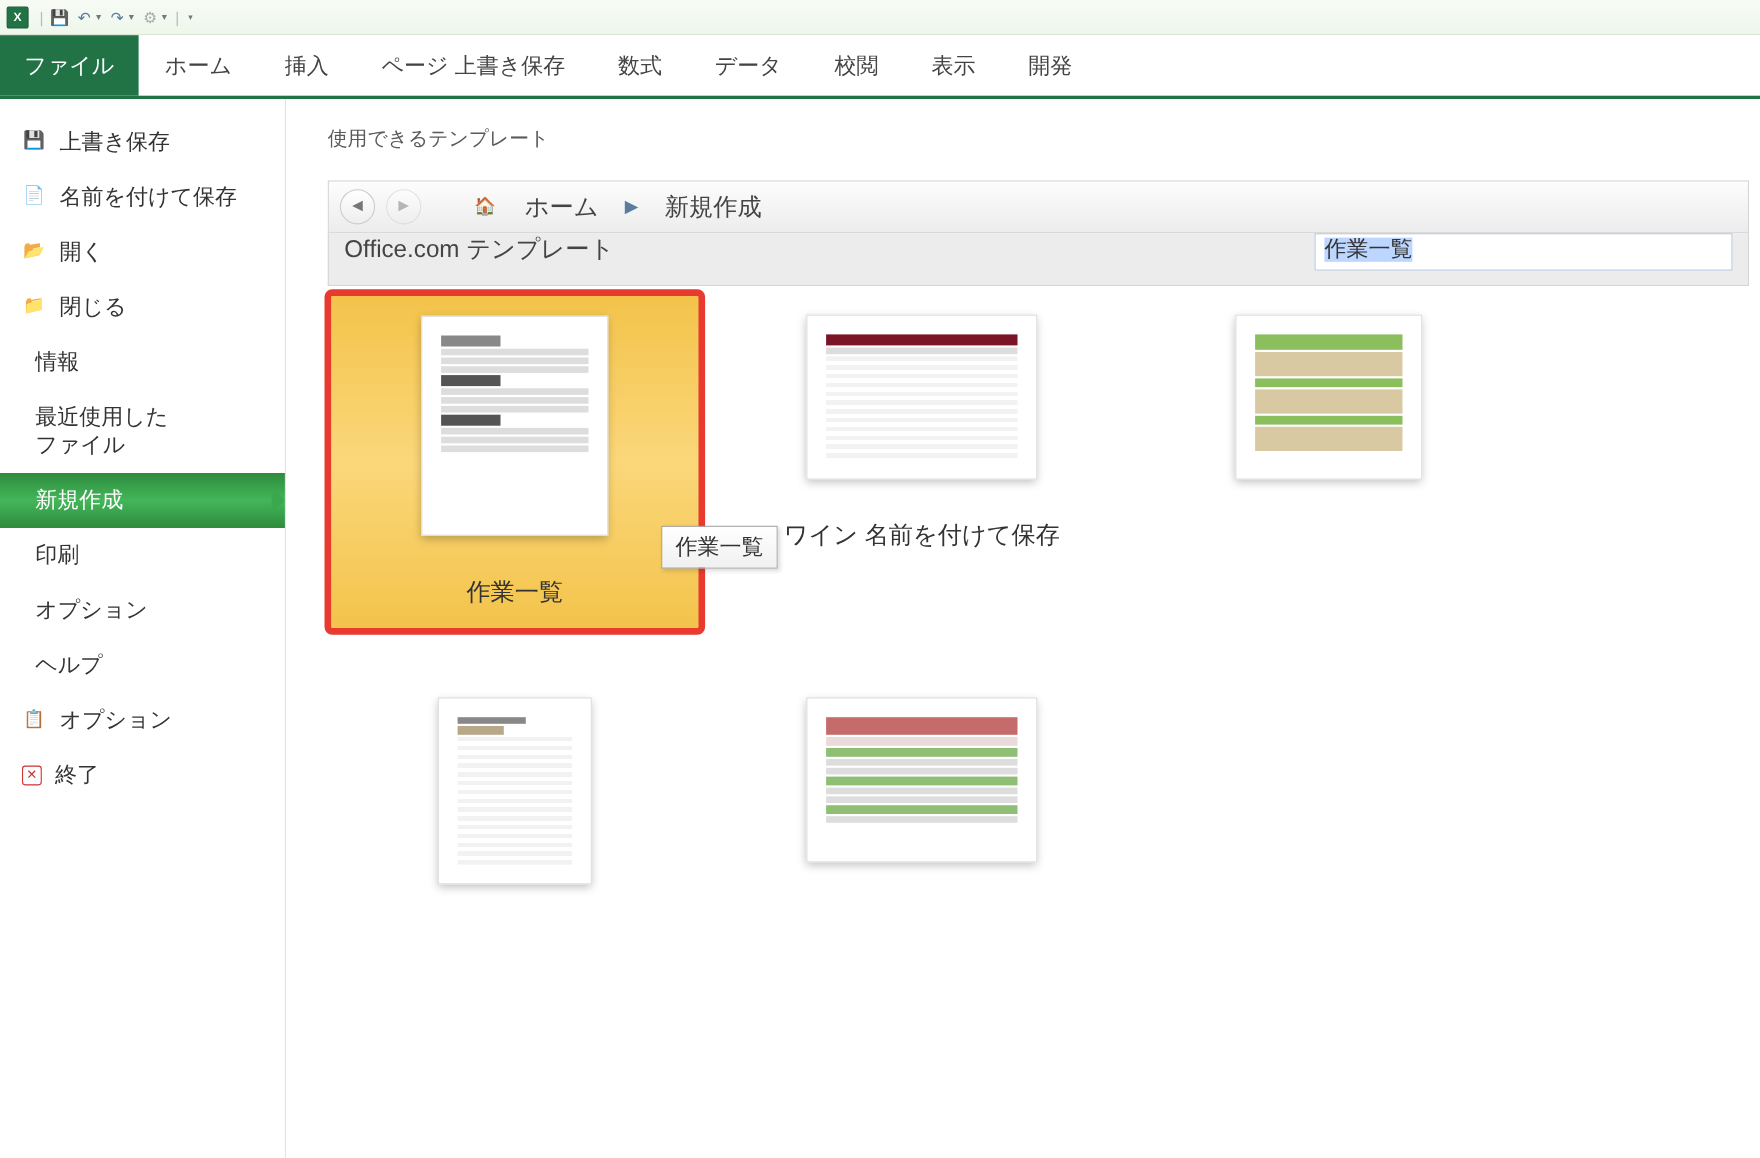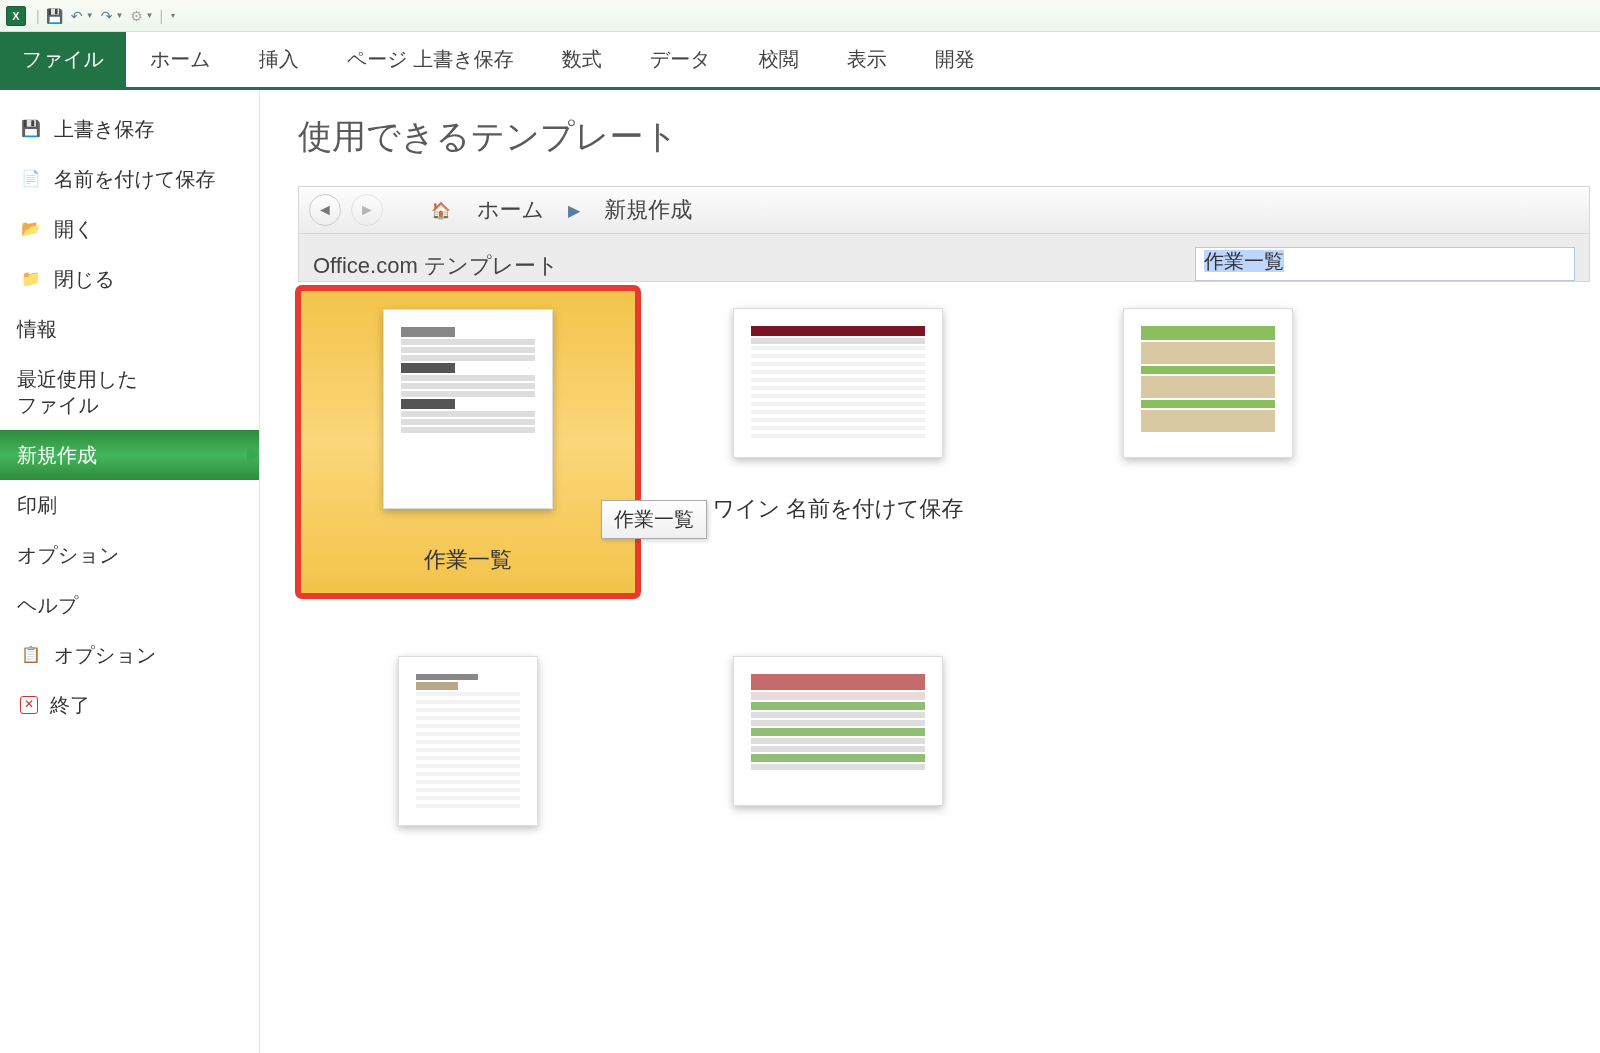--- a/index.html
+++ b/index.html
@@ -90,21 +90,21 @@
   .side-item {
     display: flex; align-items: center;
     padding: 12px 20px;
     font-size: 20px;
     color: #333;
     cursor: pointer;
     gap: 12px;
     line-height: 1.3;
     position: relative;
   }
-  .side-item.no-icon { padding-left: 17px; }
+  .side-item.no-icon { padding-left: 32px; }
   .side-item.selected {
     background: linear-gradient(#2e8b3d, #43b65a, #2e8b3d);
     color: #fff;
   }
   .side-item.selected::after {
     content: '';
     position: absolute;
     right: -12px; top: 50%;
     transform: translateY(-50%);
     border: 12px solid transparent;
@@ -123,21 +123,21 @@
   .opt-ic { color:#888; }
   .exit-ic { color:#c33; background:#fff; border:1px solid #c33; border-radius:3px; font-size:12px; width:18px; height:18px; }
 
   
   .content {
     flex: 1;
     padding: 24px 10px 10px 38px;
     overflow: hidden;
   }
   .content-title {
-    font-size: 34px;
+    font-size: 18px;
     color: #5a5a5a;
     margin-bottom: 26px;
   }
 
   
   .navbar {
     height: 48px;
     background: linear-gradient(#fdfdfd, #ececec);
     border: 1px solid #d6d6d6;
     display: flex; align-items: center;
@@ -164,21 +164,21 @@
     padding: 0 8px;
   }
   .crumb-sep { color:#5b7c9e; font-size:16px; margin:0 6px; }
 
   
   .sectionbar {
     height: 48px;
     background: #ececec;
     border: 1px solid #d6d6d6;
     border-top: none;
-    display: flex; align-items: flex-end;
+    display: flex; align-items: flex-start;
     padding: 0 14px;
     justify-content: space-between;
   }
   .section-label { font-size: 22px; color: #444; }
   .search-field {
     width: 380px; height: 34px;
     border: 1px solid #b7c8e0;
     background: #fff;
     font-size: 20px;
     padding: 0 8px;

